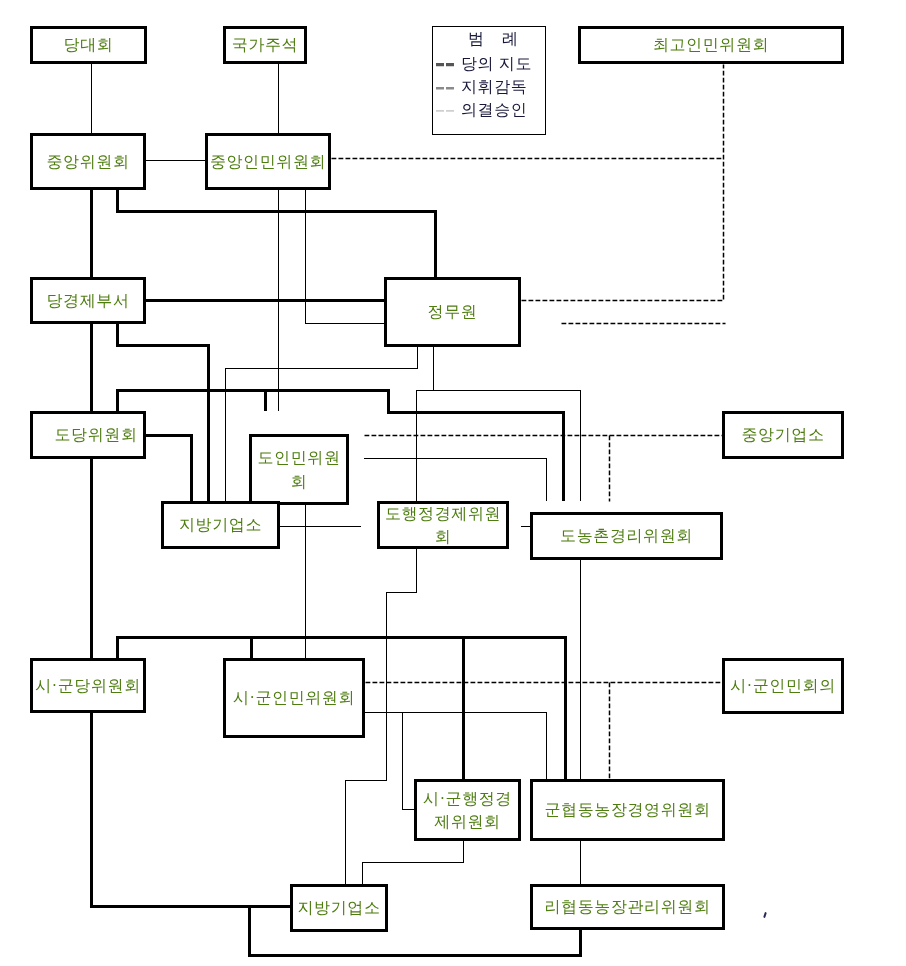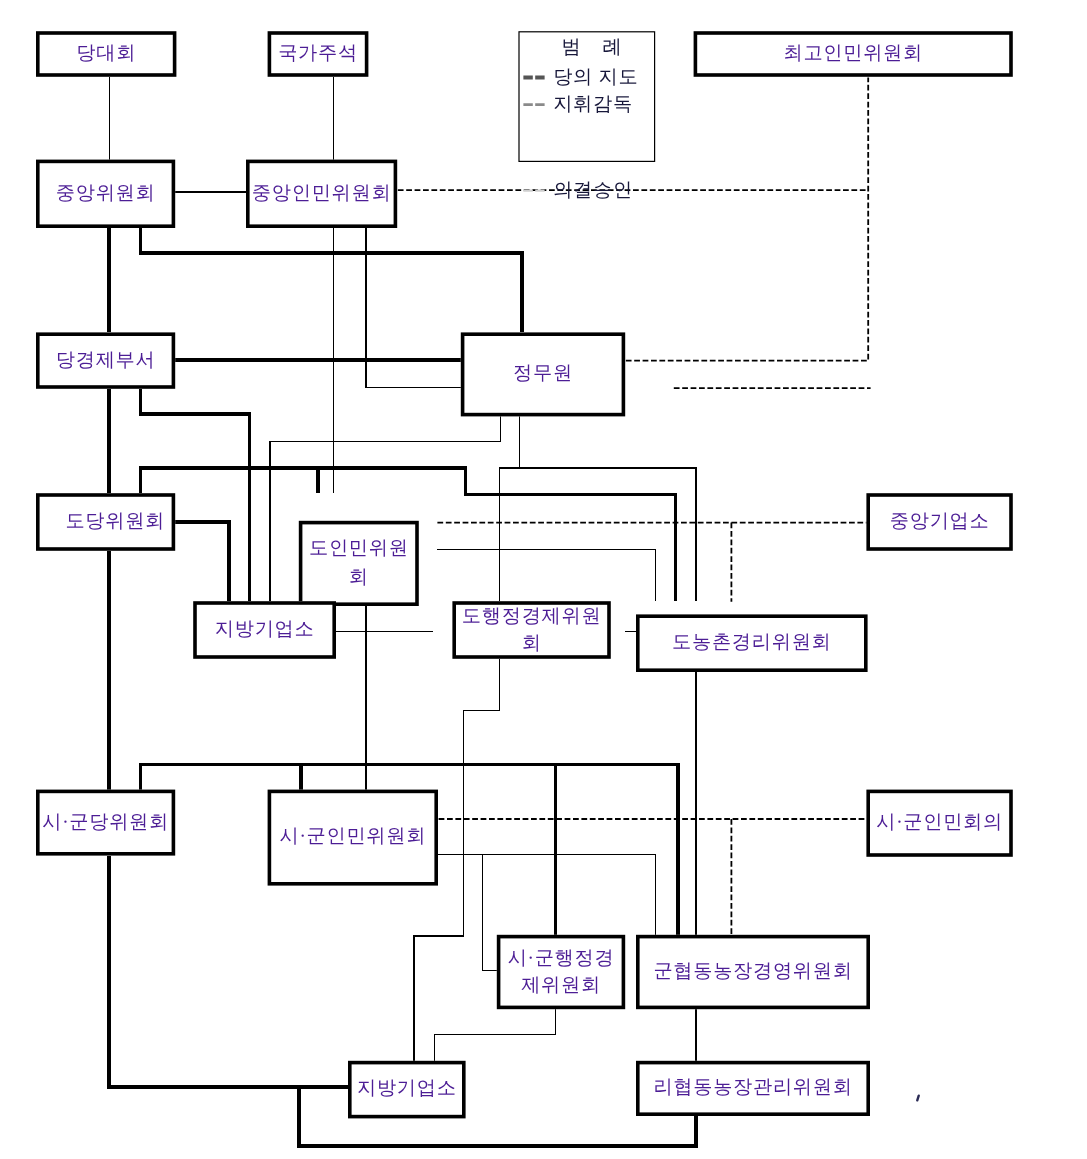--- a/index.html
+++ b/index.html
@@ -2,21 +2,21 @@
 <html><head>
 <meta charset="utf-8">
 <style>
   html,body{margin:0;padding:0;background:#ffffff;}
   #page{position:relative;width:906px;height:966px;background:#ffffff;overflow:hidden;
         font-family:"Liberation Serif",serif;}
   #wires{position:absolute;left:0;top:0;}
   .node{position:absolute;box-sizing:border-box;background:#ffffff;
         border:3px solid #000000;
         display:flex;align-items:center;justify-content:center;text-align:center;
-        font-family:"Liberation Serif",serif;font-size:16px;color:#4c1d95;
+        font-family:"Liberation Serif",serif;font-size:16px;color:#4d7c0f;
         line-height:1.45;white-space:pre-line;letter-spacing:0.6px;}
   #legend-box{position:absolute;box-sizing:border-box;background:#ffffff;border:1px solid #000000;}
   #legend-title{position:absolute;left:0;width:100%;text-align:center;
         font-family:"Liberation Serif",serif;font-size:16px;color:#17173a;letter-spacing:7px;padding-left:15px;box-sizing:border-box;}
   .legend-row{position:absolute;display:flex;align-items:center;}
   .legend-label{font-family:"Liberation Serif",serif;font-size:16px;color:#17173a;letter-spacing:0.6px;white-space:nowrap;}
   .legend-swatch{width:18px;margin-right:7px;flex:0 0 18px;line-height:0;}
   .stray-mark{position:absolute;font-family:"Liberation Serif",serif;font-size:15px;color:#17173a;}
 </style>
 </head>
@@ -98,21 +98,21 @@
               <line x1="0" y1="2.6" x2="18" y2="2.6" stroke="#555555" stroke-width="3.2" stroke-dasharray="8 2"></line>
             </svg></span>
           <span class="legend-label">당의 지도</span>
         </div>
         <div class="legend-row" style="left: 3px; top: 50px;">
           <span class="legend-swatch"><svg width="18" height="4.4" viewBox="0 0 18 4.4">
               <line x1="0" y1="2.2" x2="18" y2="2.2" stroke="#8a8a8a" stroke-width="2.4" stroke-dasharray="8 2"></line>
             </svg></span>
           <span class="legend-label">지휘감독</span>
         </div>
-        <div class="legend-row" style="left: 3px; top: 73px; margin-top: 48px;">
+        <div class="legend-row" style="left: 3px; top: 73px;">
           <span class="legend-swatch"><svg width="18" height="3.8" viewBox="0 0 18 3.8">
               <line x1="0" y1="1.9" x2="18" y2="1.9" stroke="#cfcfcf" stroke-width="1.8" stroke-dasharray="8 2"></line>
             </svg></span>
           <span class="legend-label">의결승인</span>
         </div>
       </div>
   </div>
 </div>
 
 </body></html>

